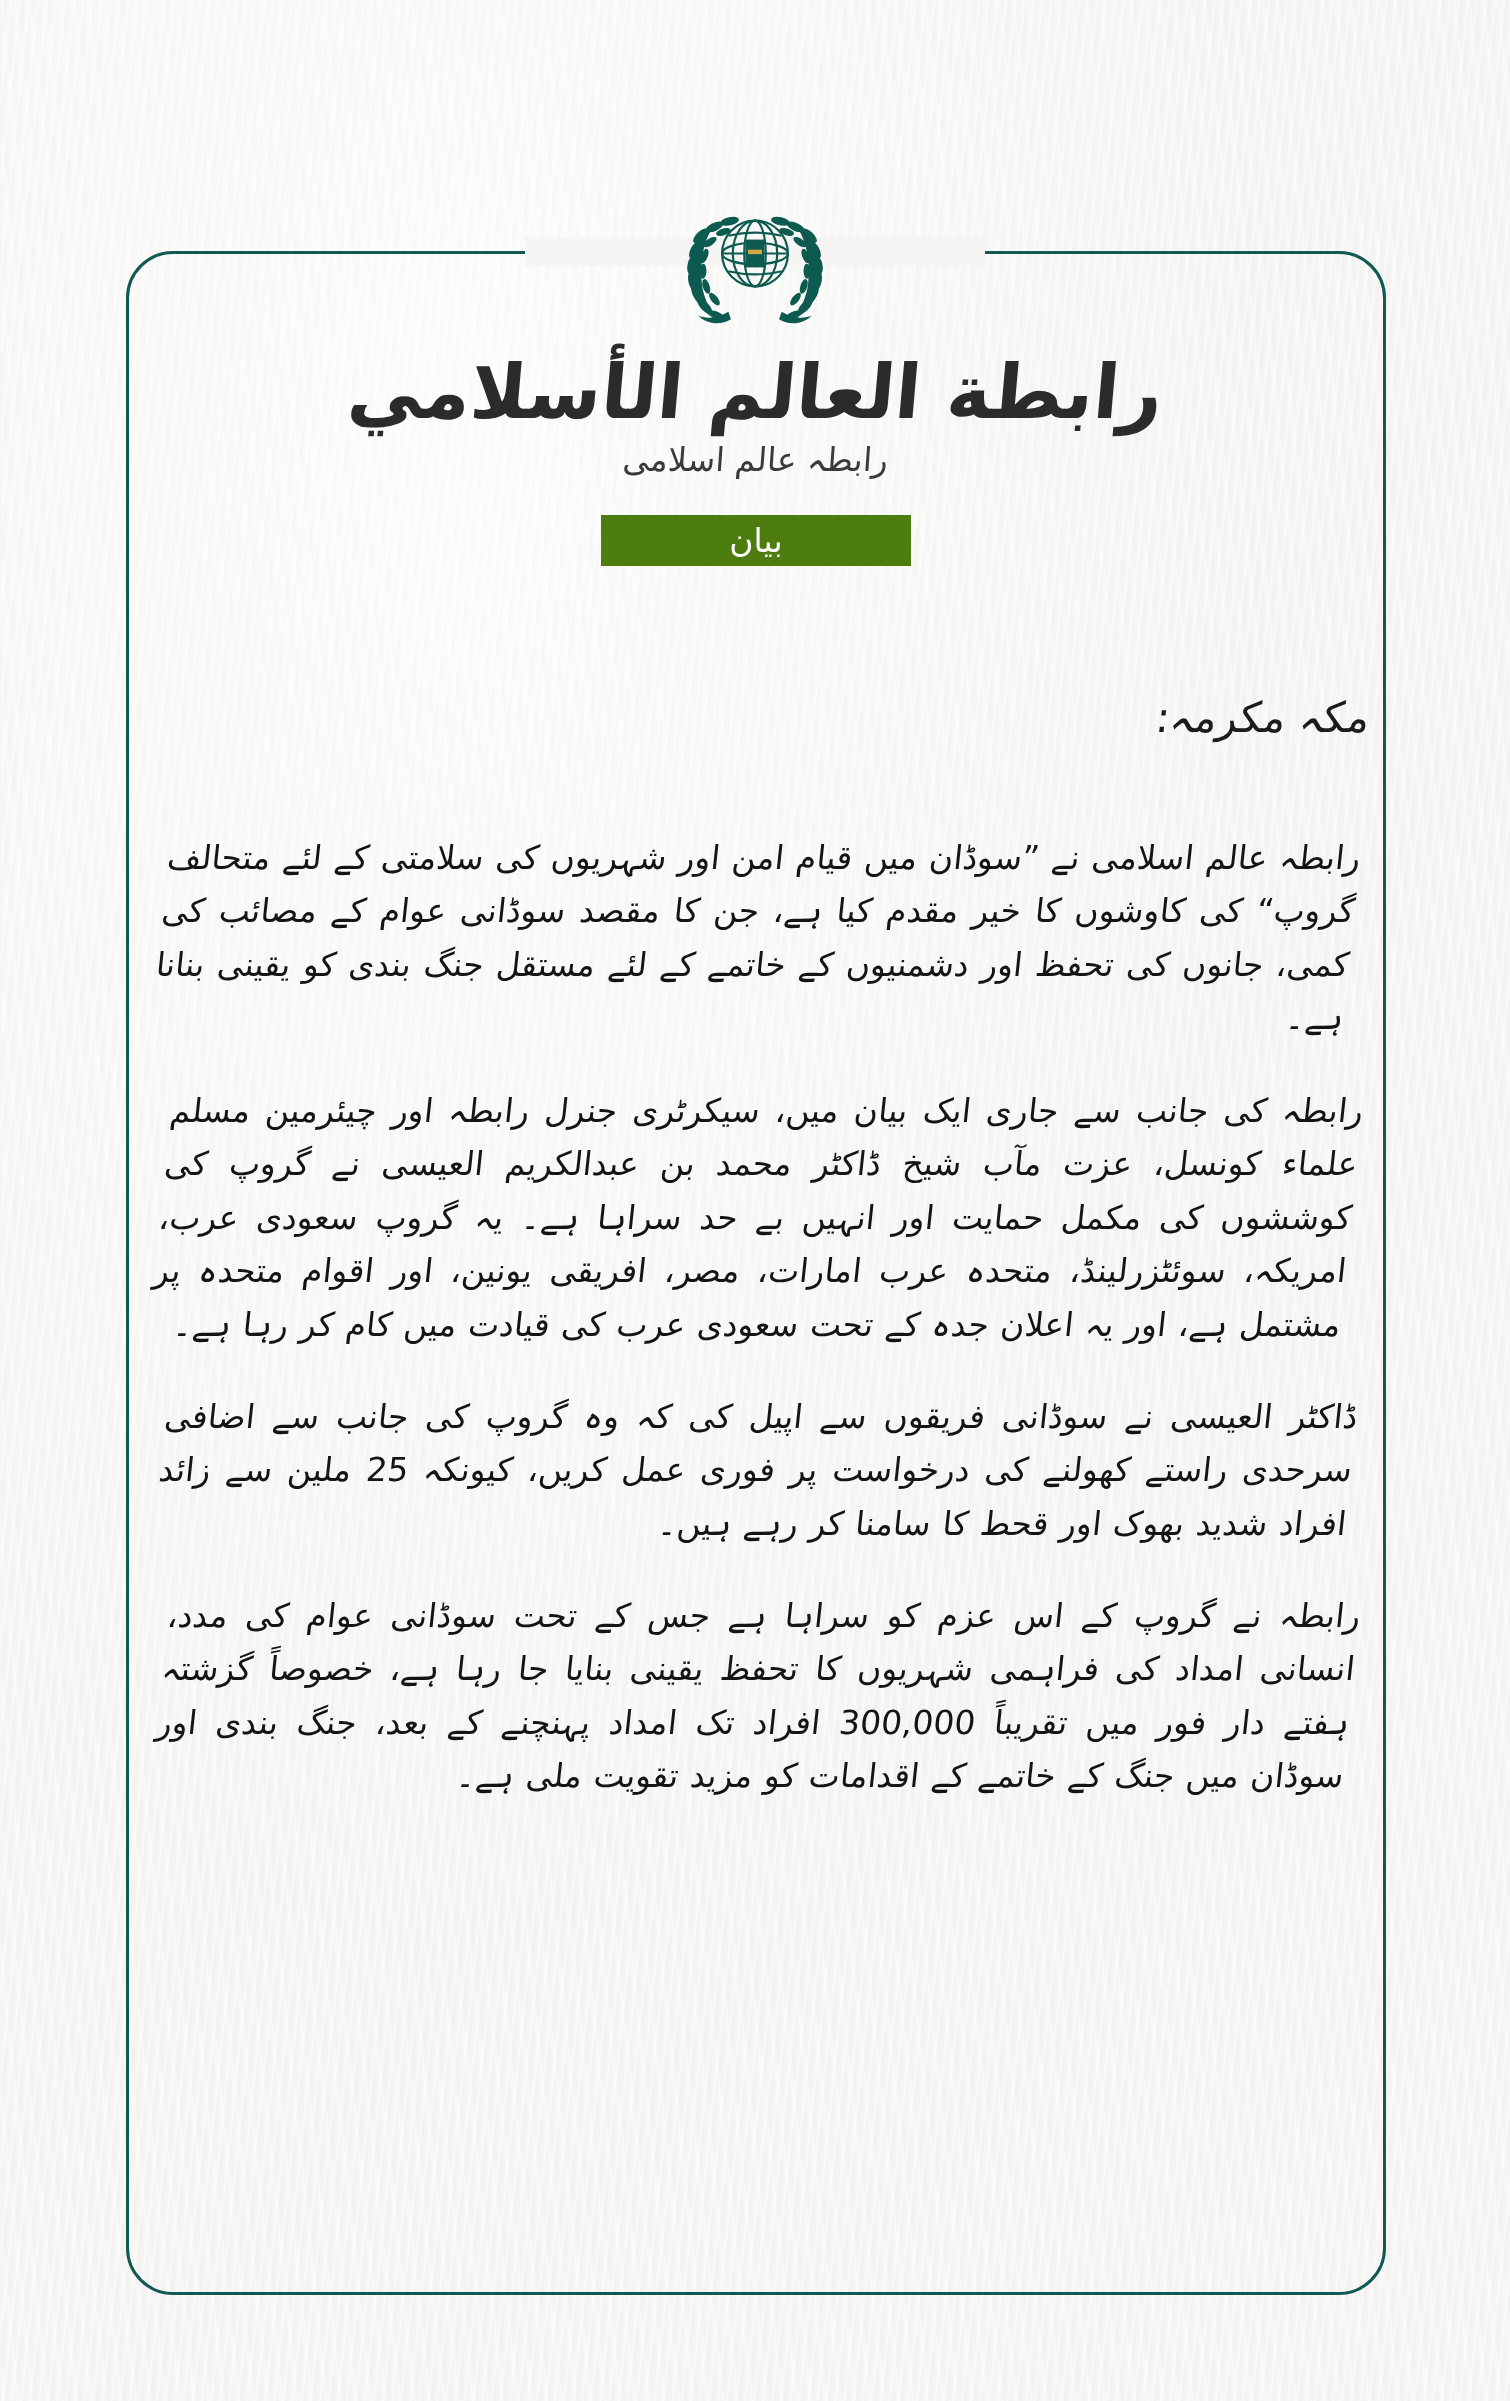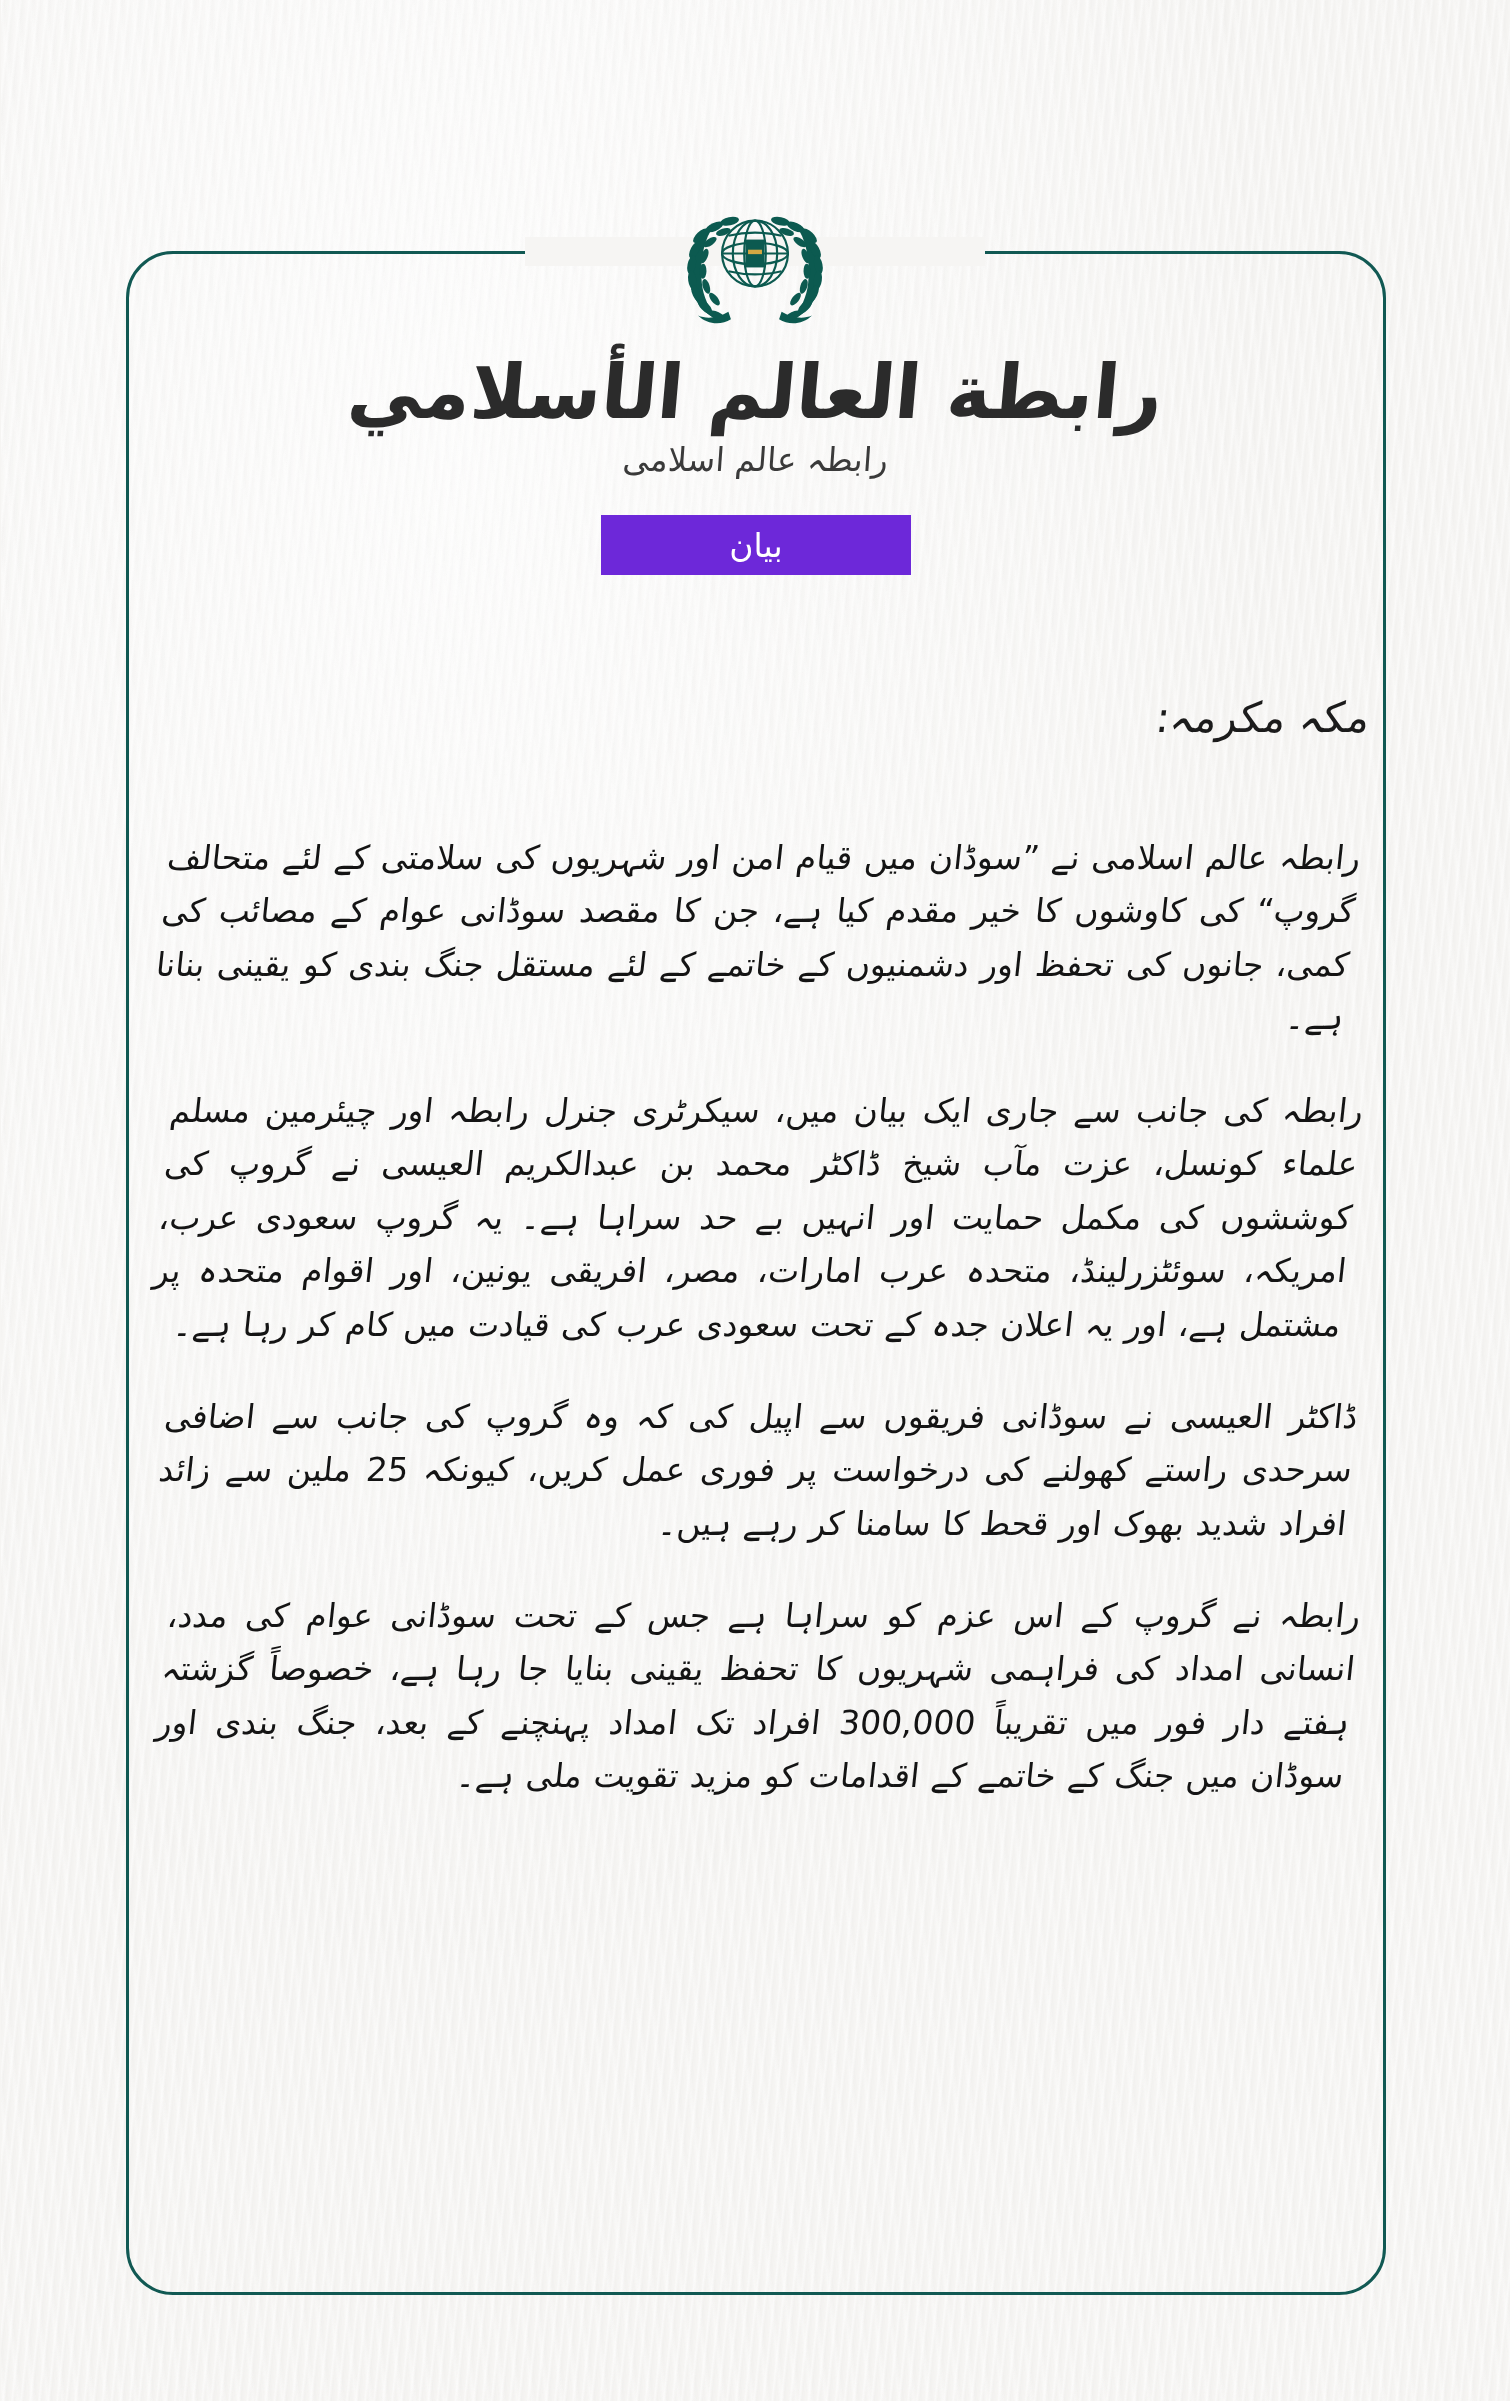--- a/index.html
+++ b/index.html
@@ -96,22 +96,22 @@
     margin-top: 6.3px;
     transform: skewX(-4deg);
   }
 
   
   .banner {
     position: absolute;
     left: 601px;
     top: 515px;
     width: 310px;
-    height: 60px;
-    background: #6d28d9;
+    height: 51px;
+    background: #4d7c0f;
     display: flex;
     align-items: center;
     justify-content: center;
   }
   .banner-label {
     color: #ffffff;
     font-size: 33px;
     font-weight: 400;
     direction: rtl;
     font-family: "DejaVu Sans", sans-serif;

